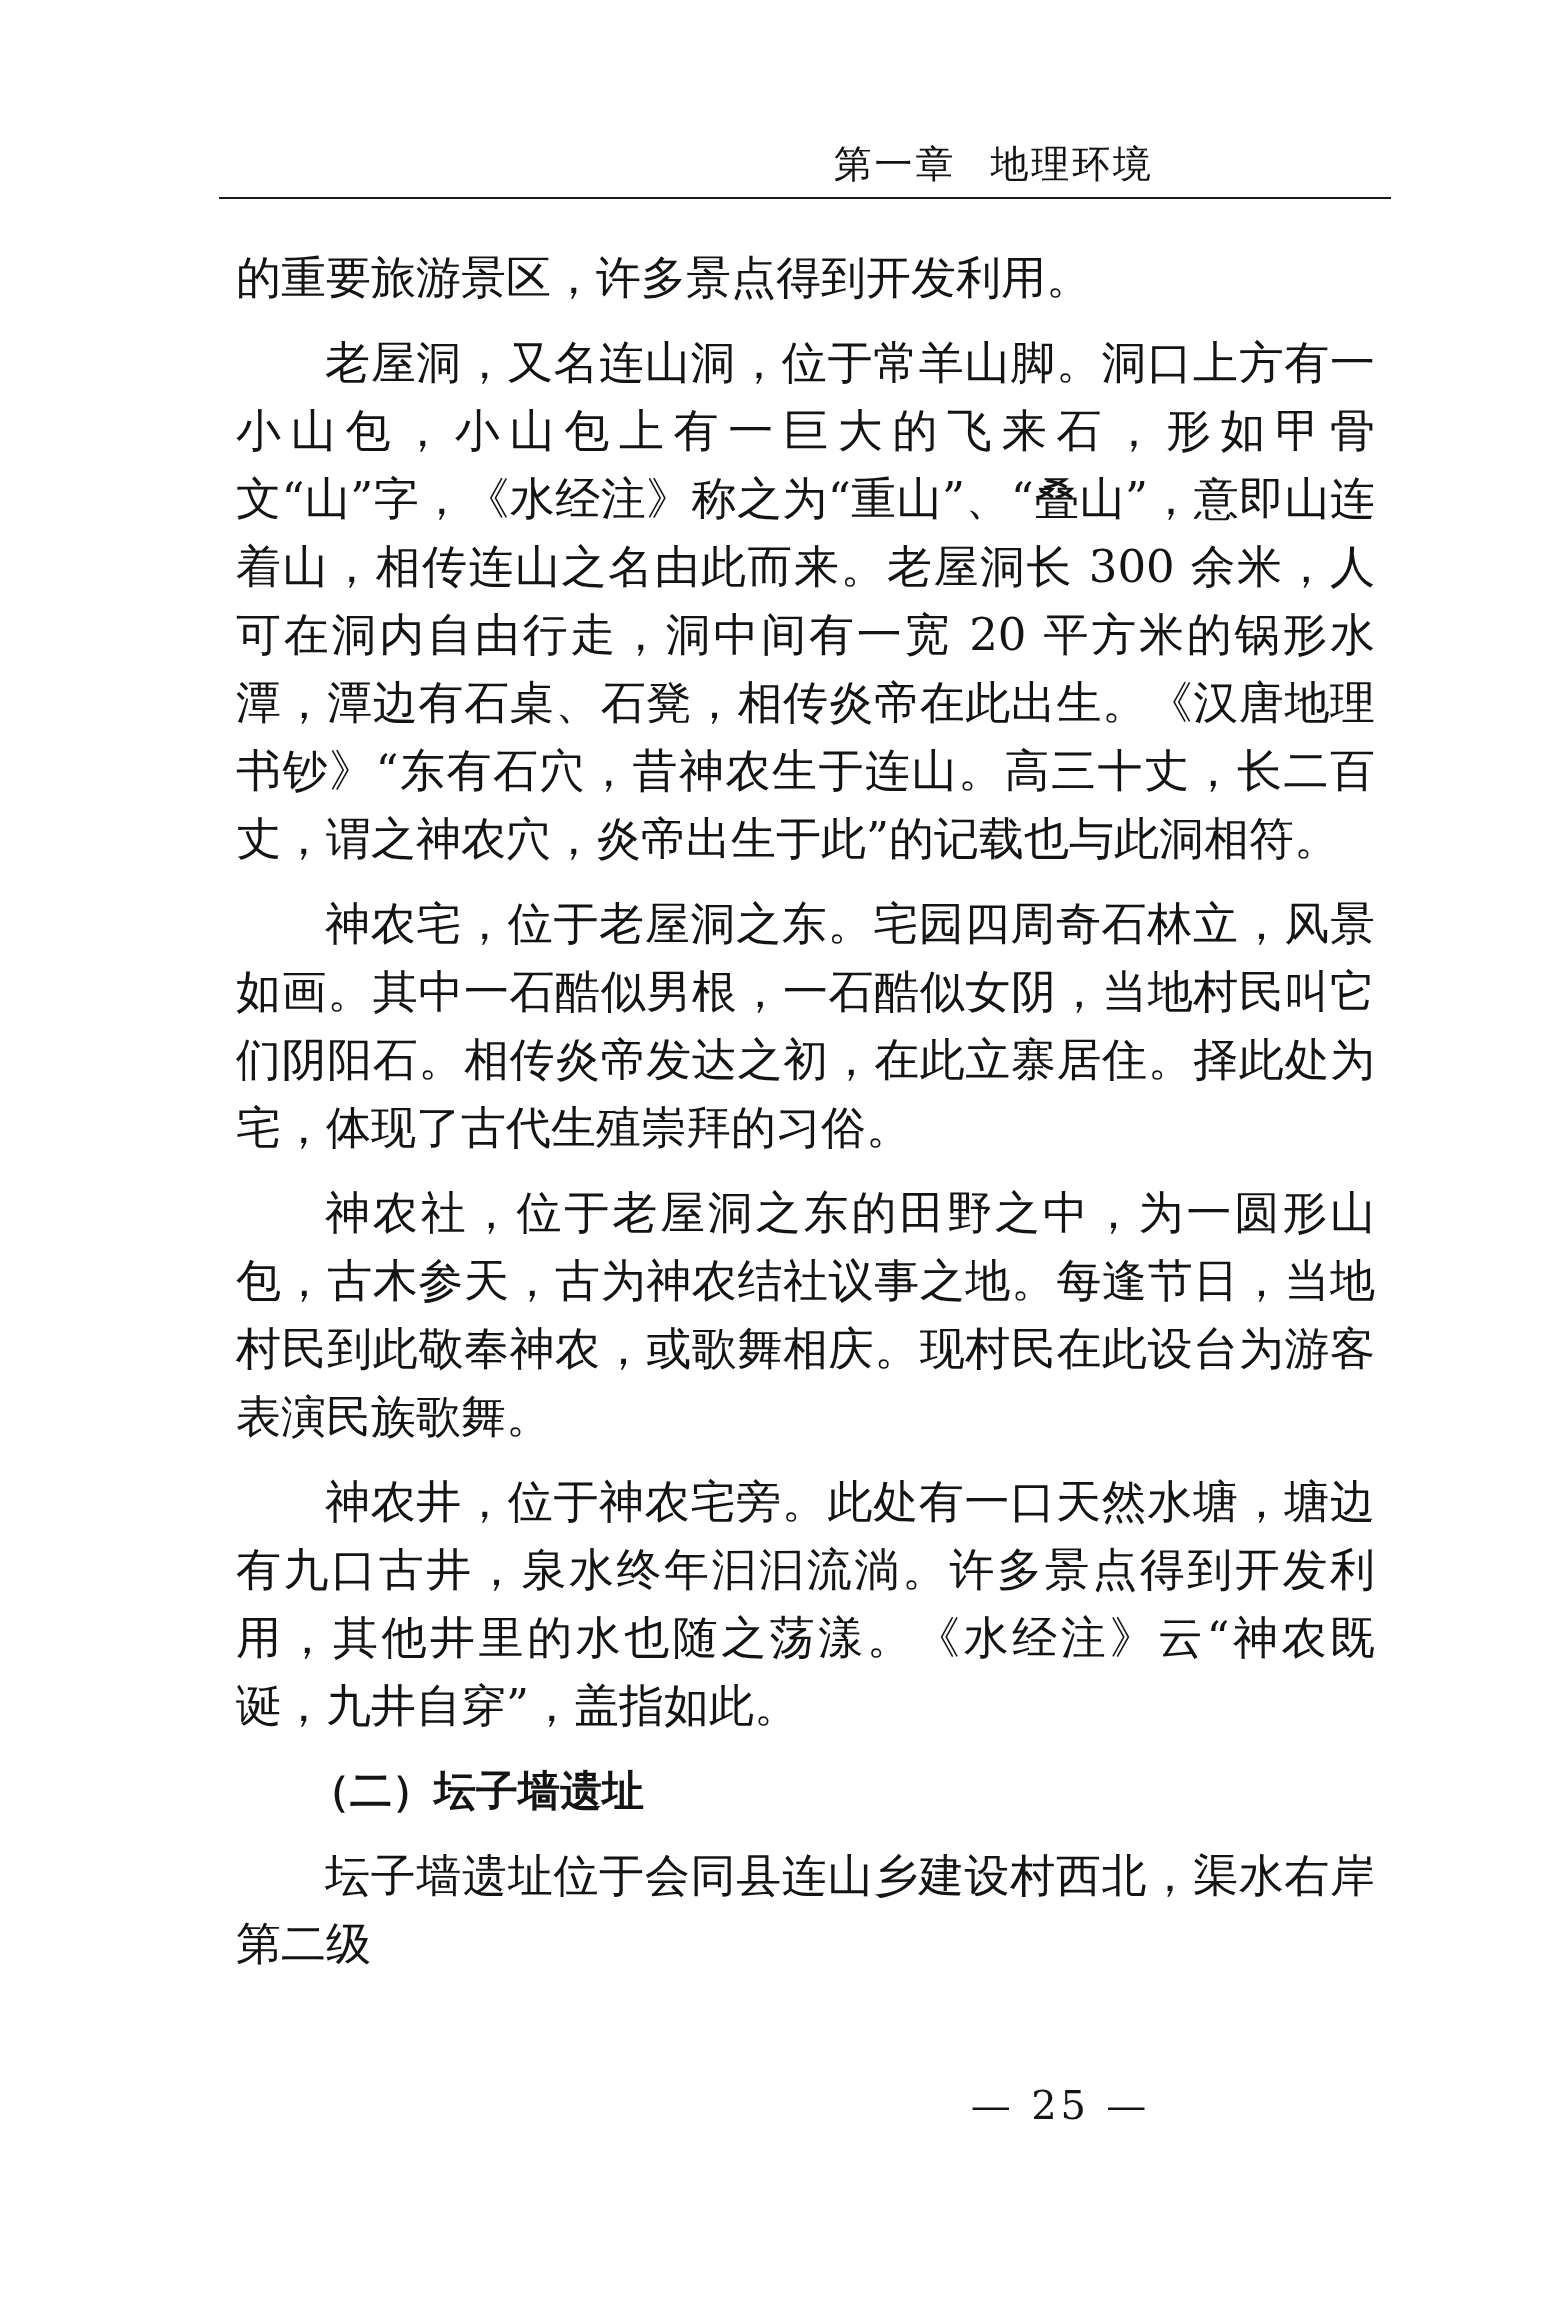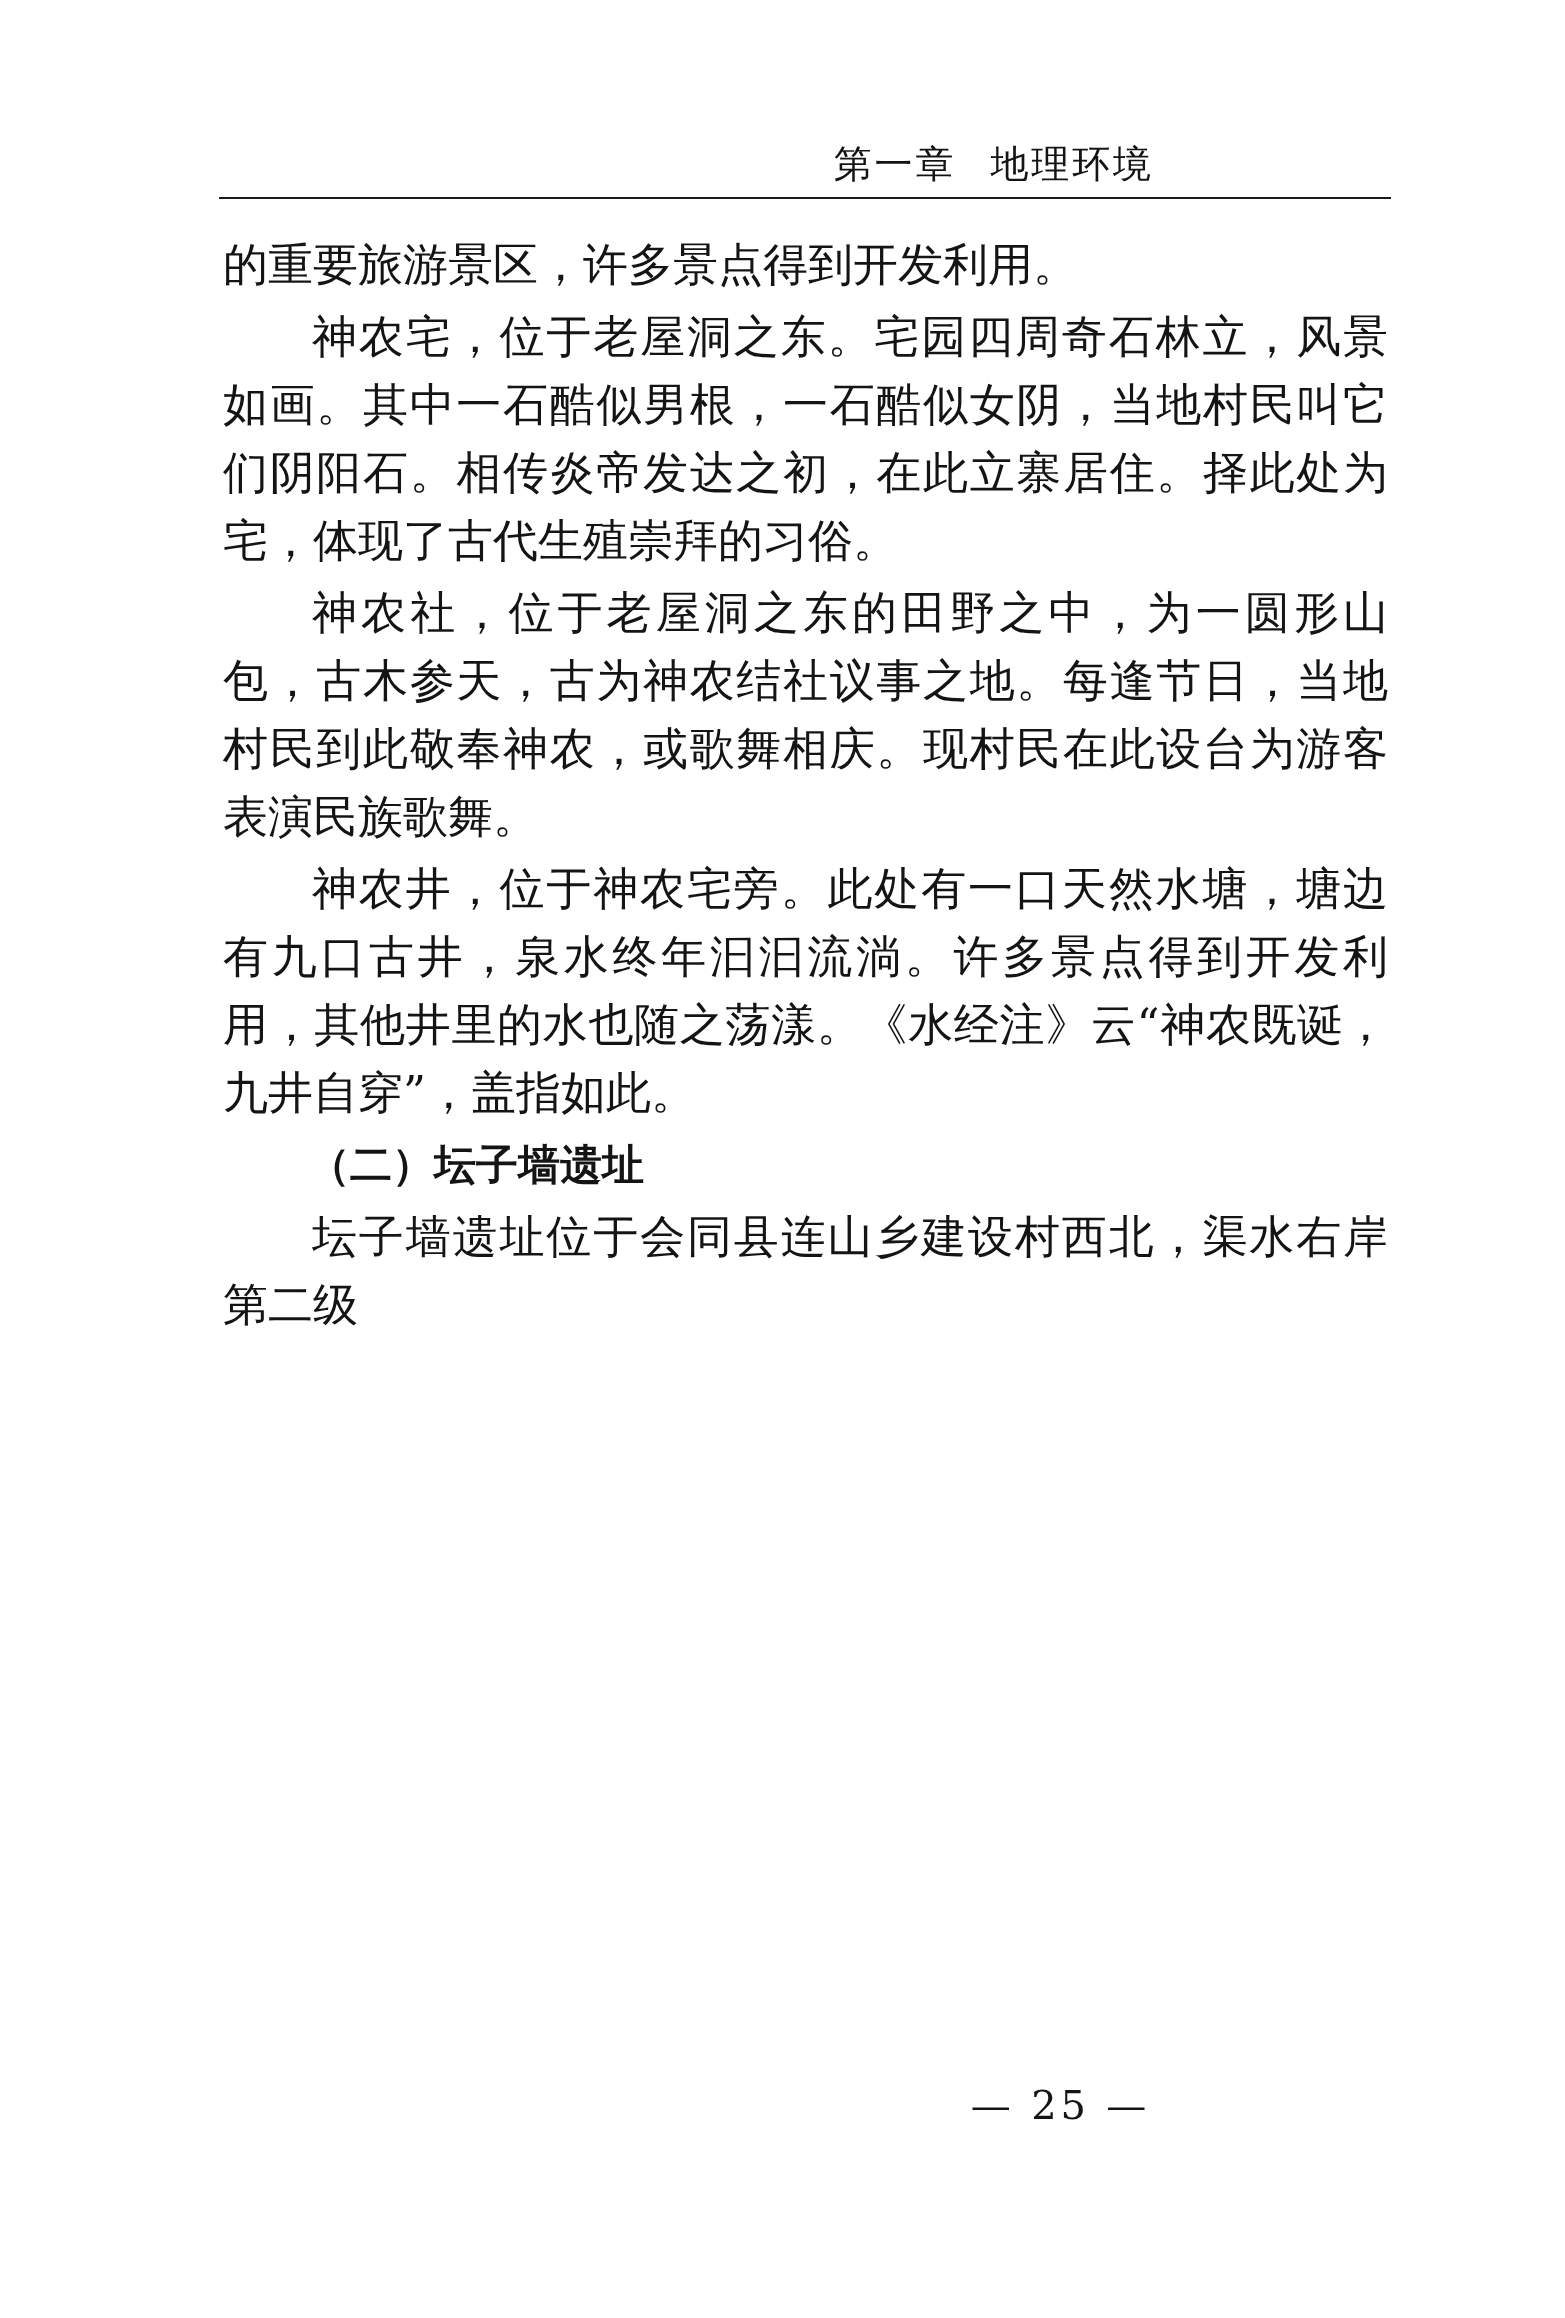--- a/index.html
+++ b/index.html
@@ -4,37 +4,38 @@
 <style>
   html, body { margin: 0; padding: 0; background: #ffffff; }
   body { width: 1565px; height: 2319px; position: relative; overflow: hidden;
          font-family: "DejaVu Serif", "Liberation Serif", serif; color: #141414; }
   .page { position: absolute; left: 0; top: 0; width: 1332px; height: 2319px; }
   .running-head { position: absolute; right: 178px; top: 139px; font-size: 38px;
                   letter-spacing: 2.9px; font-family: "DejaVu Sans", "Liberation Sans", sans-serif; }
   .running-head .gap { display: inline-block; width: 34px; }
   .head-rule { position: absolute; left: 219px; top: 197px; width: 1172px; height: 2.4px; background: #1a1a1a; }
   .body { position: absolute; left: 219px; top: 227px; width: 1173px; }
-  .p { font-size: 45px; line-height: 68px; margin: 4px; text-align: justify; text-align-last: left; word-break: break-all; }
+  .p { font-size: 45px; line-height: 68px; margin: 17px; text-align: justify; text-align-last: left; word-break: break-all; }
   .p.indent { text-indent: 89px; }
   .section-heading { font-size: 42px; line-height: 68px; margin: 0; padding-left: 89px;
                      font-family: Liberation Serif, serif; font-weight: bold; }
   .folio { position: absolute; right: 182px; top: 2082px; font-size: 40px; letter-spacing: 3.8px; text-align: center; }
 </style>
 </head>
 <body>
 
 <div class="page">
   <div class="running-head">
     <span>第一章</span><span class="gap"></span><span>地理环境</span>
   </div>
   <div class="head-rule"></div>
 
   <div class="body">
     <p class="p">的重要旅游景区，许多景点得到开发利用。</p>
+    <p class="p indent">老屋洞，又名连山洞，位于常羊山脚。洞口上方有一小山包，小山包上有一巨大的飞来石，形如甲骨文“山”字，《水经注》称之为“重山”、“叠山”，意即山连着山，相传连山之名由此而来。老屋洞长 300 余米，人可在洞内自由行走，洞中间有一宽 20 平方米的锅形水潭，潭边有石桌、石凳，相传炎帝在此出生。《汉唐地理书钞》“东有石穴，昔神农生于连山。高三十丈，长二百丈，谓之神农穴，炎帝出生于此”的记载也与此洞相符。</p>
     <p class="p indent">神农宅，位于老屋洞之东。宅园四周奇石林立，风景如画。其中一石酷似男根，一石酷似女阴，当地村民叫它们阴阳石。相传炎帝发达之初，在此立寨居住。择此处为宅，体现了古代生殖崇拜的习俗。</p>
     <p class="p indent">神农社，位于老屋洞之东的田野之中，为一圆形山包，古木参天，古为神农结社议事之地。每逢节日，当地村民到此敬奉神农，或歌舞相庆。现村民在此设台为游客表演民族歌舞。</p>
     <p class="p indent">神农井，位于神农宅旁。此处有一口天然水塘，塘边有九口古井，泉水终年汩汩流淌。许多景点得到开发利用，其他井里的水也随之荡漾。《水经注》云“神农既诞，九井自穿”，盖指如此。</p>
     <h3 class="section-heading">（二）坛子墙遗址</h3>
     <p class="p indent">坛子墙遗址位于会同县连山乡建设村西北，渠水右岸第二级</p>
   </div>
 
   <div class="folio">— 25 —</div>
 </div>
 

